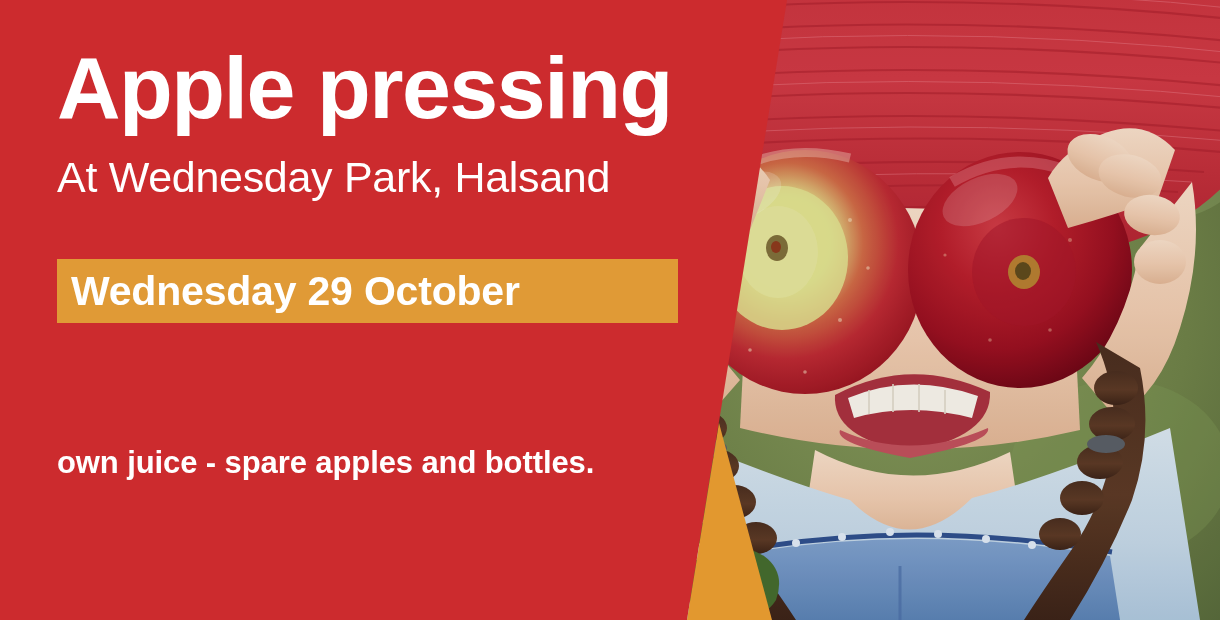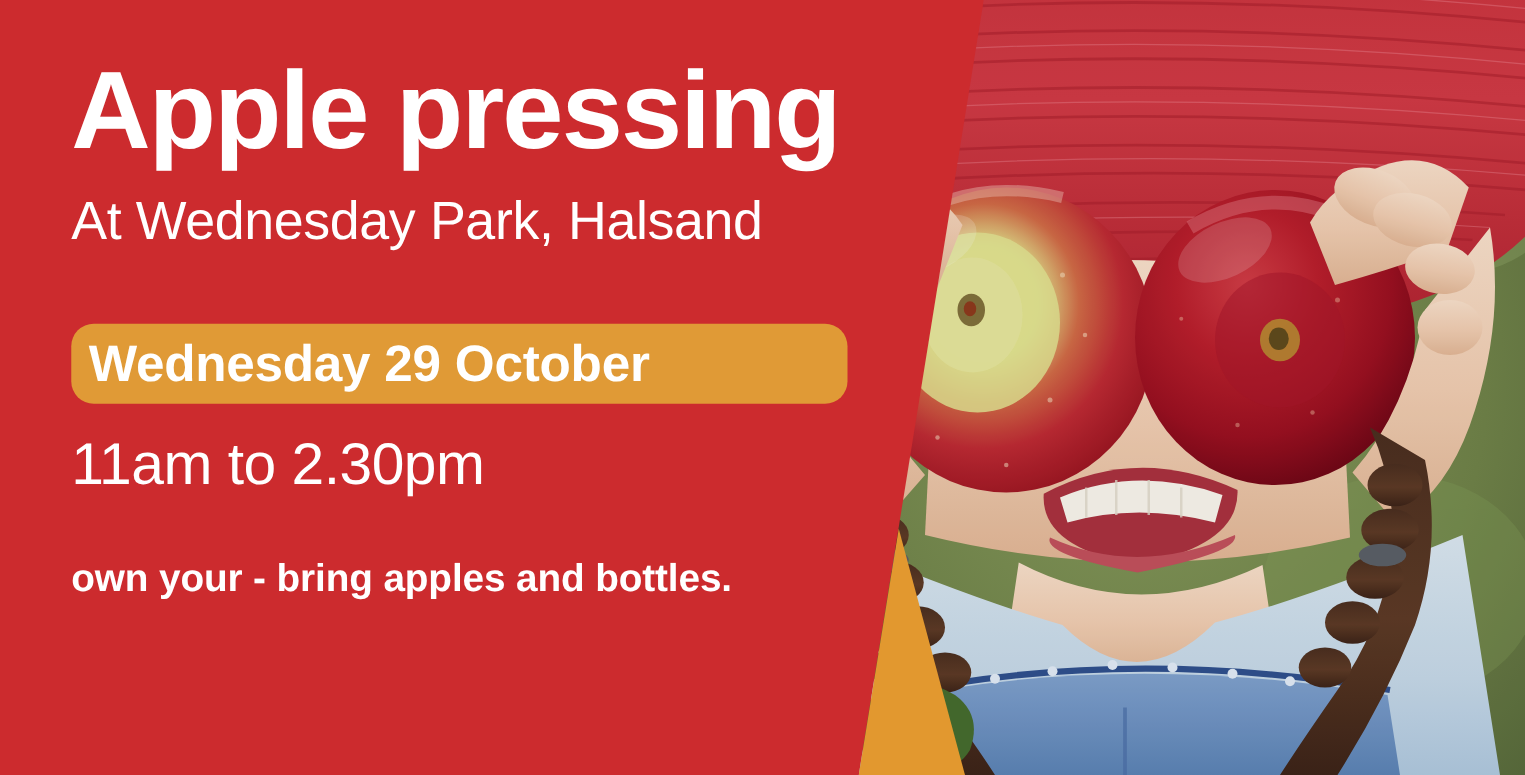--- a/index.html
+++ b/index.html
@@ -50,21 +50,21 @@
   }
   .subtitle{
     position:absolute;left:57px;top:156px;
     font-size:43px;line-height:1.0;font-weight:400;
     letter-spacing:-0.3px;white-space:nowrap;
   }
   .date-banner{
     position:absolute;left:57px;top:259px;
     width:621px;height:64px;
     background:#e09a36;
-    display:flex;align-items:center;border-radius:18px;
+    display:flex;align-items:center;
   }
   .date-text{
     font-size:41px;font-weight:700;color:#ffffff;
     letter-spacing:-0.2px;white-space:nowrap;
     margin-left:14px;
   }
   .time{
     position:absolute;left:57px;top:347px;
     font-size:47px;line-height:1.0;font-weight:400;
     letter-spacing:-0.4px;white-space:nowrap;
@@ -285,20 +285,19 @@
   <div class="content">
 
     <div class="title">Apple pressing</div>
 
     <div class="subtitle">At Wednesday Park, Halsand</div>
 
     <div class="date-banner">
       <span class="date-text">Wednesday 29 October</span>
     </div>
 
-    <div class="time">11am to 2.30pm</div>
 
     <div class="body-copy">
-      <span>own your - bring apples and bottles.</span>
+      <span>own juice - spare apples and bottles.</span>
     </div>
 
   </div>
 </div>
 
 </body></html>

